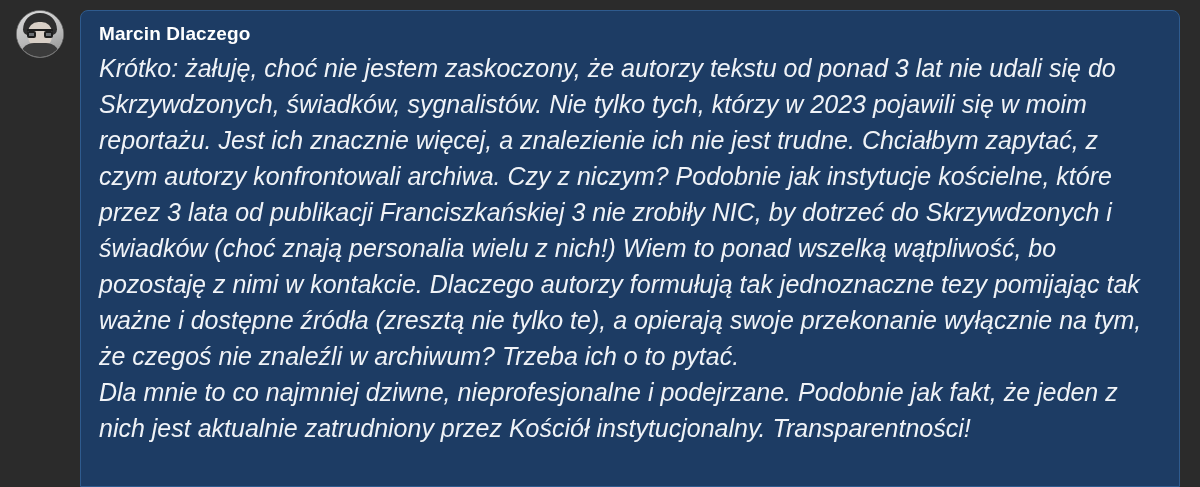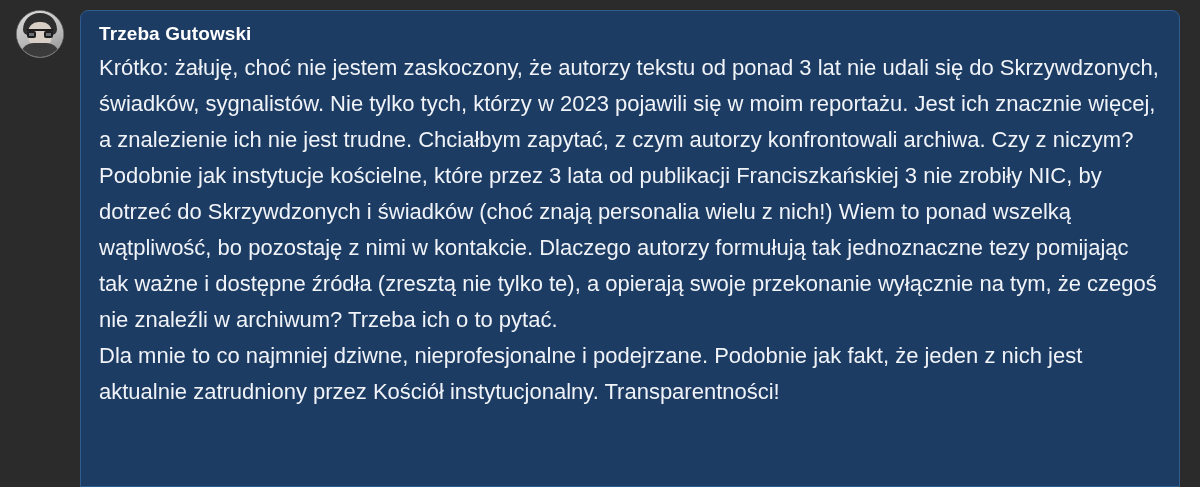--- a/index.html
+++ b/index.html
@@ -127,42 +127,43 @@
   .author {
     font-size: 19px;
     font-weight: bold;
     line-height: 1.2;
     color: #ffffff;
     margin: 0 0 4px 0;
     letter-spacing: 0.1px;
   }
 
   .body-text {
-    font-size: 22px;
+    font-size: 25px;
     line-height: 36px;
     color: #f0f3f7;
     white-space: pre-line;
     font-weight: normal;
+    font-style: italic;
   }
 </style>
 </head>
 <body>
 
 <div class="comment-wrap">
 
   <div class="avatar-col">
     <div class="avatar">
       <span class="bg"></span>
       <span class="hair"></span>
       <span class="face"></span>
       <span class="glasses"></span>
       <span class="body"></span>
     </div>
     <div class="thread-line"></div>
   </div>
 
   <div class="bubble">
-    <div class="author">Trzeba Gutowski</div>
+    <div class="author">Marcin Dlaczego</div>
     <div class="body-text">Krótko: żałuję, choć nie jestem zaskoczony, że autorzy tekstu od ponad 3 lat nie udali się do Skrzywdzonych, świadków, sygnalistów. Nie tylko tych, którzy w 2023 pojawili się w moim reportażu. Jest ich znacznie więcej, a znalezienie ich nie jest trudne. Chciałbym zapytać, z czym autorzy konfrontowali archiwa. Czy z niczym? Podobnie jak instytucje kościelne, które przez 3 lata od publikacji Franciszkańskiej 3 nie zrobiły NIC, by dotrzeć do Skrzywdzonych i świadków (choć znają personalia wielu z nich!) Wiem to ponad wszelką wątpliwość, bo pozostaję z nimi w kontakcie. Dlaczego autorzy formułują tak jednoznaczne tezy pomijając tak ważne i dostępne źródła (zresztą nie tylko te), a opierają swoje przekonanie wyłącznie na tym, że czegoś nie znaleźli w archiwum? Trzeba ich o to pytać.
 Dla mnie to co najmniej dziwne, nieprofesjonalne i podejrzane. Podobnie jak fakt, że jeden z nich jest aktualnie zatrudniony przez Kościół instytucjonalny. Transparentności!</div>
   </div>
 
 </div>
 
 </body></html>

